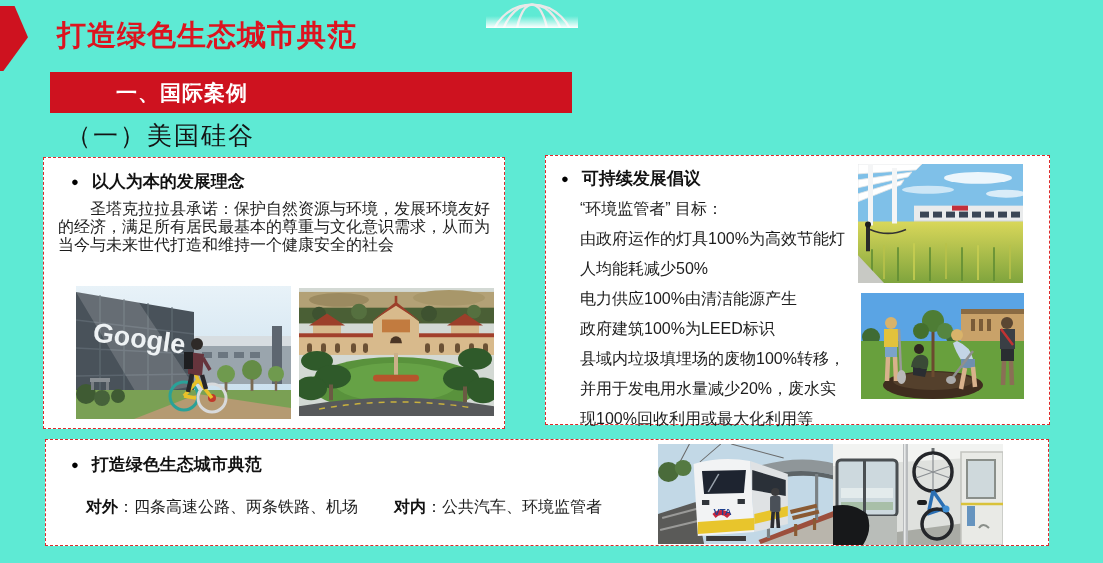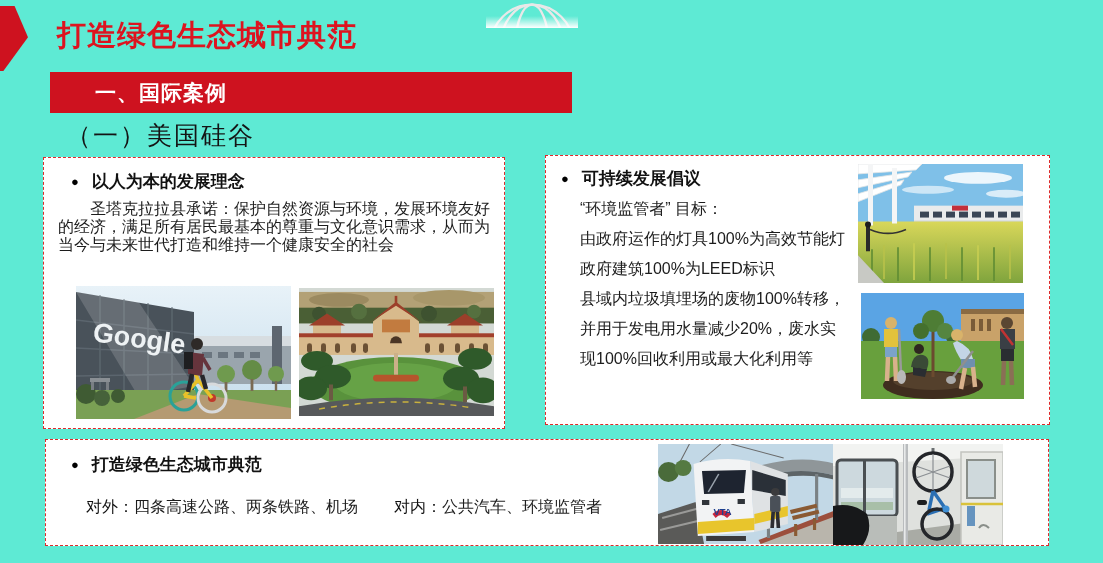--- a/index.html
+++ b/index.html
@@ -26,21 +26,21 @@
   }
   .slide-title {
     position:absolute; left:57px; top:16px;
     font-size:29px; font-weight:bold; color:#DD141F; letter-spacing:1px;
   }
   .banner {
     position:absolute; left:50px; top:72px; width:522px; height:41px;
     background:#CE121F; color:#ffffff;
   }
   .banner-label {
-    display:block; padding-left:45px; line-height:41px;
+    display:block; padding-left:66px; line-height:41px;
     font-size:21px; font-weight:bold; letter-spacing:1px;
   }
   .subtitle {
     position:absolute; left:66px; top:119px;
     font-family:Liberation Mono, monospace;
     font-size:25px; color:#141414; letter-spacing:2px;
   }
   .dash-box { position:absolute; border:1px dashed #DE2A2A; background:#fff; }
   .box-left   { left:43px;  top:157px; width:462px;  height:272px; }
   .box-right  { left:545px; top:155px; width:505px;  height:270px; }
@@ -56,21 +56,21 @@
 
   .para {
     margin:7px 14px 0 14px; width:440px;
     font-size:16px; line-height:18px; color:#1c1c1c; text-indent:2em;
   }
   .goal-lines { margin:4px 0 12px 34px; }
   .goal-lines .gline {
     font-size:16px; line-height:30px; color:#1c1c1c; white-space:nowrap;
   }
   .transport-line { margin:21px 0 0 40px; font-size:16px; color:#1c1c1c; white-space:nowrap; }
-  .transport-line .t-label { font-weight:normal; color:#111; }
+  .transport-line .t-label { font-weight:bold; color:#111; }
   .transport-line .t-sep { display:inline-block; width:36px; }
 
   .photo { position:absolute; overflow:hidden; }
   .photo svg { display:block; width:100%; height:100%; }
   .ph-google   { left:32px;  top:128px; width:215px; height:133px; }
   .ph-stanford { left:255px; top:130px; width:195px; height:128px; }
   .ph-roof     { left:312px; top:8px;   width:165px; height:119px; }
   .ph-plant    { left:315px; top:137px; width:163px; height:106px; }
   .ph-train    { left:612px; top:4px;   width:178px; height:100px; }
   .ph-bus      { left:787px; top:4px;   width:170px; height:101px; }
@@ -211,20 +211,22 @@
   </div>
 
   <div class="dash-box box-right">
     <div class="box-head">
       <span class="bullet">●</span>
       <span class="head-label">可持续发展倡议</span>
     </div>
     <div class="goal-lines">
       <div class="gline">“环境监管者” 目标：</div>
       <div class="gline">由政府运作的灯具100%为高效节能灯</div>
+      <div class="gline">人均能耗减少50%</div>
+      <div class="gline">电力供应100%由清洁能源产生</div>
       <div class="gline">政府建筑100%为LEED标识</div>
       <div class="gline">县域内垃圾填埋场的废物100%转移，</div>
       <div class="gline">并用于发电用水量减少20%，废水实</div>
       <div class="gline">现100%回收利用或最大化利用等</div>
     </div>
 
     <div class="photo ph-roof">
       <svg viewBox="0 0 165 120" preserveAspectRatio="none">
         <defs>
           <linearGradient id="grassG" x1="0" y1="0" x2="0" y2="1">

